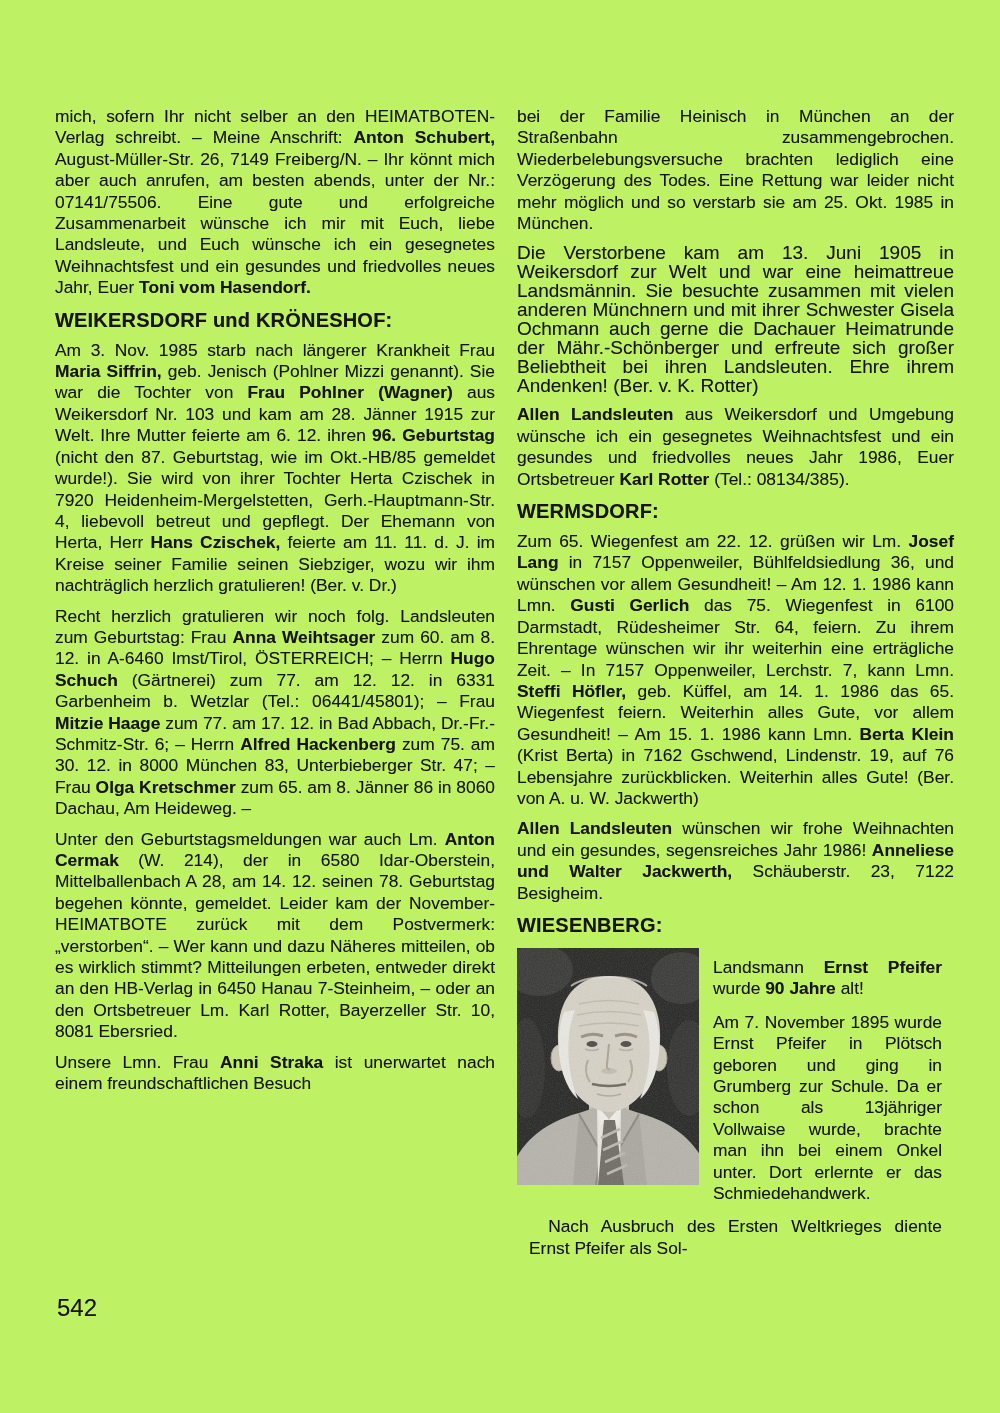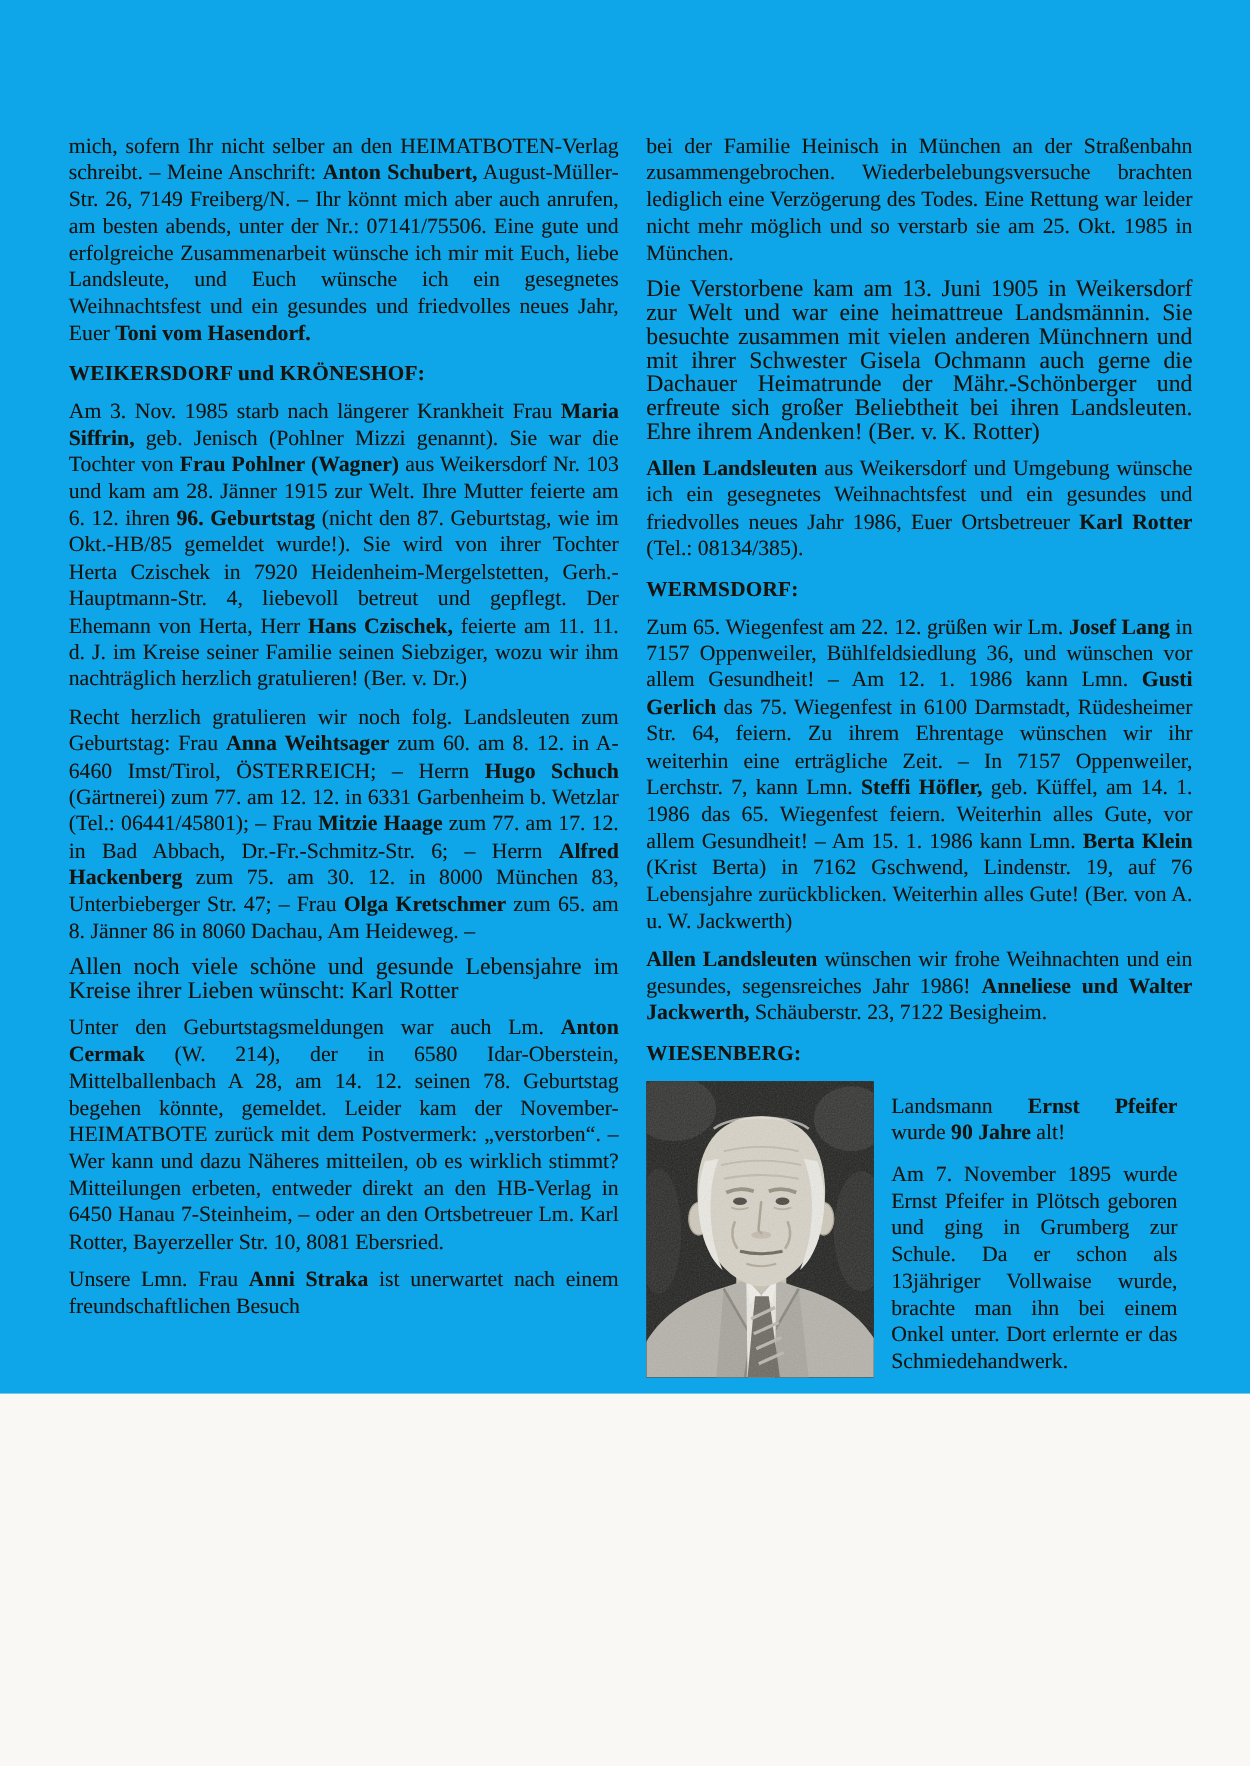--- a/index.html
+++ b/index.html
@@ -1,41 +1,41 @@
 <!DOCTYPE html>
 <html lang="de"><head>
 <meta charset="utf-8">
 <style>
   html,body{margin:0;padding:0;background:#f9f8f4;}
   .page{
     position:relative;
-    width:1000px;height:1115px;
-    background:#0ea5e9;
+    width:1000px;height:1413px;
+    background:#bef264;
     color:#17140f;
-    font-family:Liberation Serif, serif;
+    font-family:Liberation Sans, sans-serif;
     box-sizing:border-box;
     padding:106px 44px 0 55px;
     overflow:hidden;
   }
   .columns{display:flex;gap:22px;}
   .col{width:440px;}
   .col.right{width:437px;}
   p.body{
     font-size:17.4px;line-height:21.4px;
     text-align:justify;text-align-last:left;
     margin:0 0 9px 0;
     hyphens:auto;
     text-shadow:0 0 .4px rgba(20,16,10,.35);
   }
   p.small{
     font-size:19px;line-height:19px;
     margin:0 0 9px 0;
   }
   h2.sect{
-    font-size:17px;line-height:23px;
+    font-size:20px;line-height:23px;
     font-weight:bold;
     margin:10px 0 8px 0;
     letter-spacing:.2px;
     text-shadow:0 0 .4px rgba(20,16,10,.4);
   }
   b{font-weight:bold;}
   .pfeifer{overflow:hidden;}
   .pfeifer p.body{margin:12px;}
   .pfeifer p.indent{text-indent:1.1em;}
   .photo{
@@ -55,21 +55,20 @@
 <body>
 
 <div class="page">
   <div class="columns">
 
     <div class="col">
       <p class="body">mich, sofern Ihr nicht selber an den HEIMATBOTEN-Verlag schreibt. – Meine Anschrift: <b>Anton Schubert,</b> August-Müller-Str. 26, 7149 Freiberg/N. – Ihr könnt mich aber auch anrufen, am besten abends, unter der Nr.: 07141/75506. Eine gute und erfolgreiche Zusammenarbeit wünsche ich mir mit Euch, liebe Landsleute, und Euch wünsche ich ein gesegnetes Weihnachtsfest und ein gesundes und friedvolles neues Jahr, Euer <b>Toni vom Hasendorf.</b></p>
       <h2 class="sect">WEIKERSDORF und KRÖNESHOF:</h2>
       <p class="body">Am 3. Nov. 1985 starb nach längerer Krankheit Frau <b>Maria Siffrin,</b> geb. Jenisch (Pohlner Mizzi genannt). Sie war die Tochter von <b>Frau Pohlner (Wagner)</b> aus Weikersdorf Nr. 103 und kam am 28. Jänner 1915 zur Welt. Ihre Mutter feierte am 6. 12. ihren <b>96. Geburtstag</b> (nicht den 87. Geburtstag, wie im Okt.-HB/85 gemeldet wurde!). Sie wird von ihrer Tochter Herta Czischek in 7920 Heidenheim-Mergelstetten, Gerh.-Hauptmann-Str. 4, liebevoll betreut und gepflegt. Der Ehemann von Herta, Herr <b>Hans Czischek,</b> feierte am 11. 11. d. J. im Kreise seiner Familie seinen Siebziger, wozu wir ihm nachträglich herzlich gratulieren! (Ber. v. Dr.)</p>
       <p class="body">Recht herzlich gratulieren wir noch folg. Landsleuten zum Geburtstag: Frau <b>Anna Weihtsager</b> zum 60. am 8. 12. in A-6460 Imst/Tirol, ÖSTERREICH; – Herrn <b>Hugo Schuch</b> (Gärtnerei) zum 77. am 12. 12. in 6331 Garbenheim b. Wetzlar (Tel.: 06441/45801); – Frau <b>Mitzie Haage</b> zum 77. am 17. 12. in Bad Abbach, Dr.-Fr.-Schmitz-Str. 6; – Herrn <b>Alfred Hackenberg</b> zum 75. am 30. 12. in 8000 München 83, Unterbieberger Str. 47; – Frau <b>Olga Kretschmer</b> zum 65. am 8. Jänner 86 in 8060 Dachau, Am Heideweg. –</p>
-      <p class="body small">Allen noch viele schöne und gesunde Lebensjahre im Kreise ihrer Lieben wünscht: Karl Rotter</p>
       <p class="body">Unter den Geburtstagsmeldungen war auch Lm. <b>Anton Cermak</b> (W. 214), der in 6580 Idar-Oberstein, Mittelballenbach A 28, am 14. 12. seinen 78. Geburtstag begehen könnte, gemeldet. Leider kam der November-HEIMATBOTE zurück mit dem Postvermerk: „verstorben“. – Wer kann und dazu Näheres mitteilen, ob es wirklich stimmt? Mitteilungen erbeten, entweder direkt an den HB-Verlag in 6450 Hanau 7-Steinheim, – oder an den Ortsbetreuer Lm. Karl Rotter, Bayerzeller Str. 10, 8081 Ebersried.</p>
       <p class="body">Unsere Lmn. Frau <b>Anni Straka</b> ist unerwartet nach einem freundschaftlichen Besuch</p>
     </div>
 
     <div class="col right">
       <p class="body">bei der Familie Heinisch in München an der Straßenbahn zusammengebrochen. Wiederbelebungsversuche brachten lediglich eine Verzögerung des Todes. Eine Rettung war leider nicht mehr möglich und so verstarb sie am 25. Okt. 1985 in München.</p>
       <p class="body small">Die Verstorbene kam am 13. Juni 1905 in Weikersdorf zur Welt und war eine heimattreue Landsmännin. Sie besuchte zusammen mit vielen anderen Münchnern und mit ihrer Schwester Gisela Ochmann auch gerne die Dachauer Heimatrunde der Mähr.-Schönberger und erfreute sich großer Beliebtheit bei ihren Landsleuten. Ehre ihrem Andenken! (Ber. v. K. Rotter)</p>
       <p class="body"><b>Allen Landsleuten</b> aus Weikersdorf und Umgebung wünsche ich ein gesegnetes Weihnachtsfest und ein gesundes und friedvolles neues Jahr 1986, Euer Ortsbetreuer <b>Karl Rotter</b> (Tel.: 08134/385).</p>
       <h2 class="sect">WERMSDORF:</h2>
       <p class="body">Zum 65. Wiegenfest am 22. 12. grüßen wir Lm. <b>Josef Lang</b> in 7157 Oppenweiler, Bühlfeldsiedlung 36, und wünschen vor allem Gesundheit! – Am 12. 1. 1986 kann Lmn. <b>Gusti Gerlich</b> das 75. Wiegenfest in 6100 Darmstadt, Rüdesheimer Str. 64, feiern. Zu ihrem Ehrentage wünschen wir ihr weiterhin eine erträgliche Zeit. – In 7157 Oppenweiler, Lerchstr. 7, kann Lmn. <b>Steffi Höfler,</b> geb. Küffel, am 14. 1. 1986 das 65. Wiegenfest feiern. Weiterhin alles Gute, vor allem Gesundheit! – Am 15. 1. 1986 kann Lmn. <b>Berta Klein</b> (Krist Berta) in 7162 Gschwend, Lindenstr. 19, auf 76 Lebensjahre zurückblicken. Weiterhin alles Gute! (Ber. von A. u. W. Jackwerth)</p>

